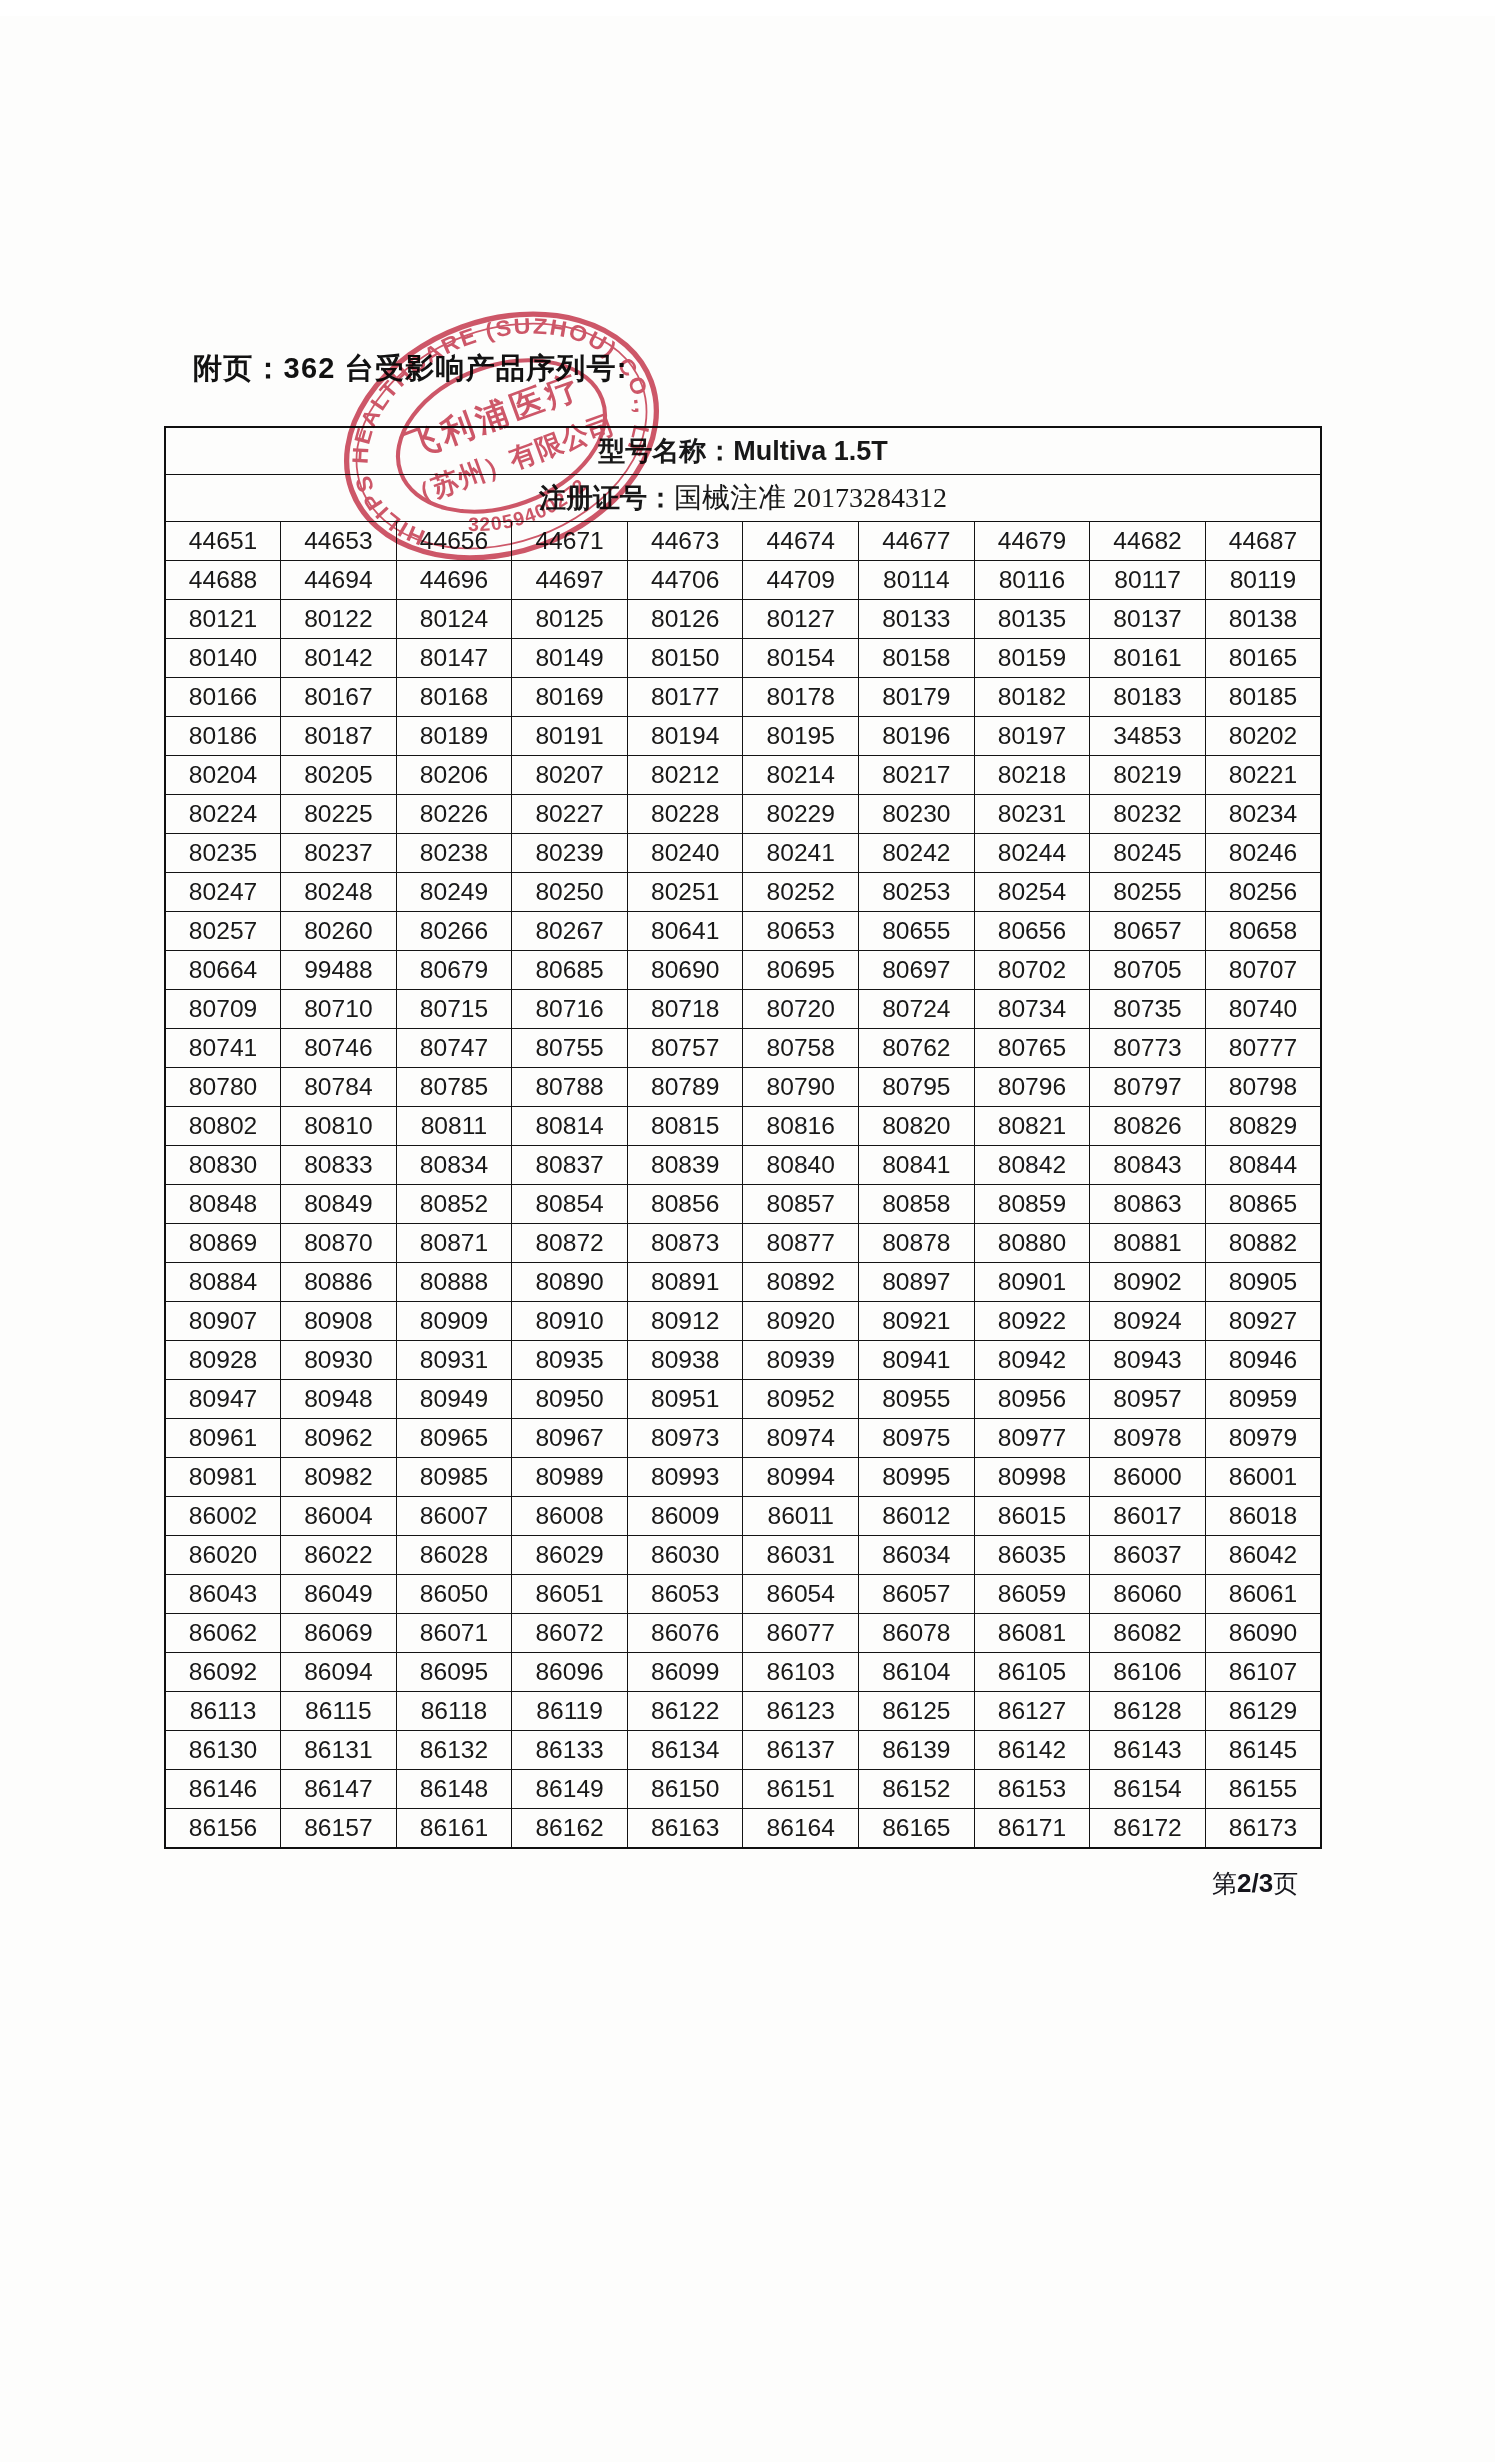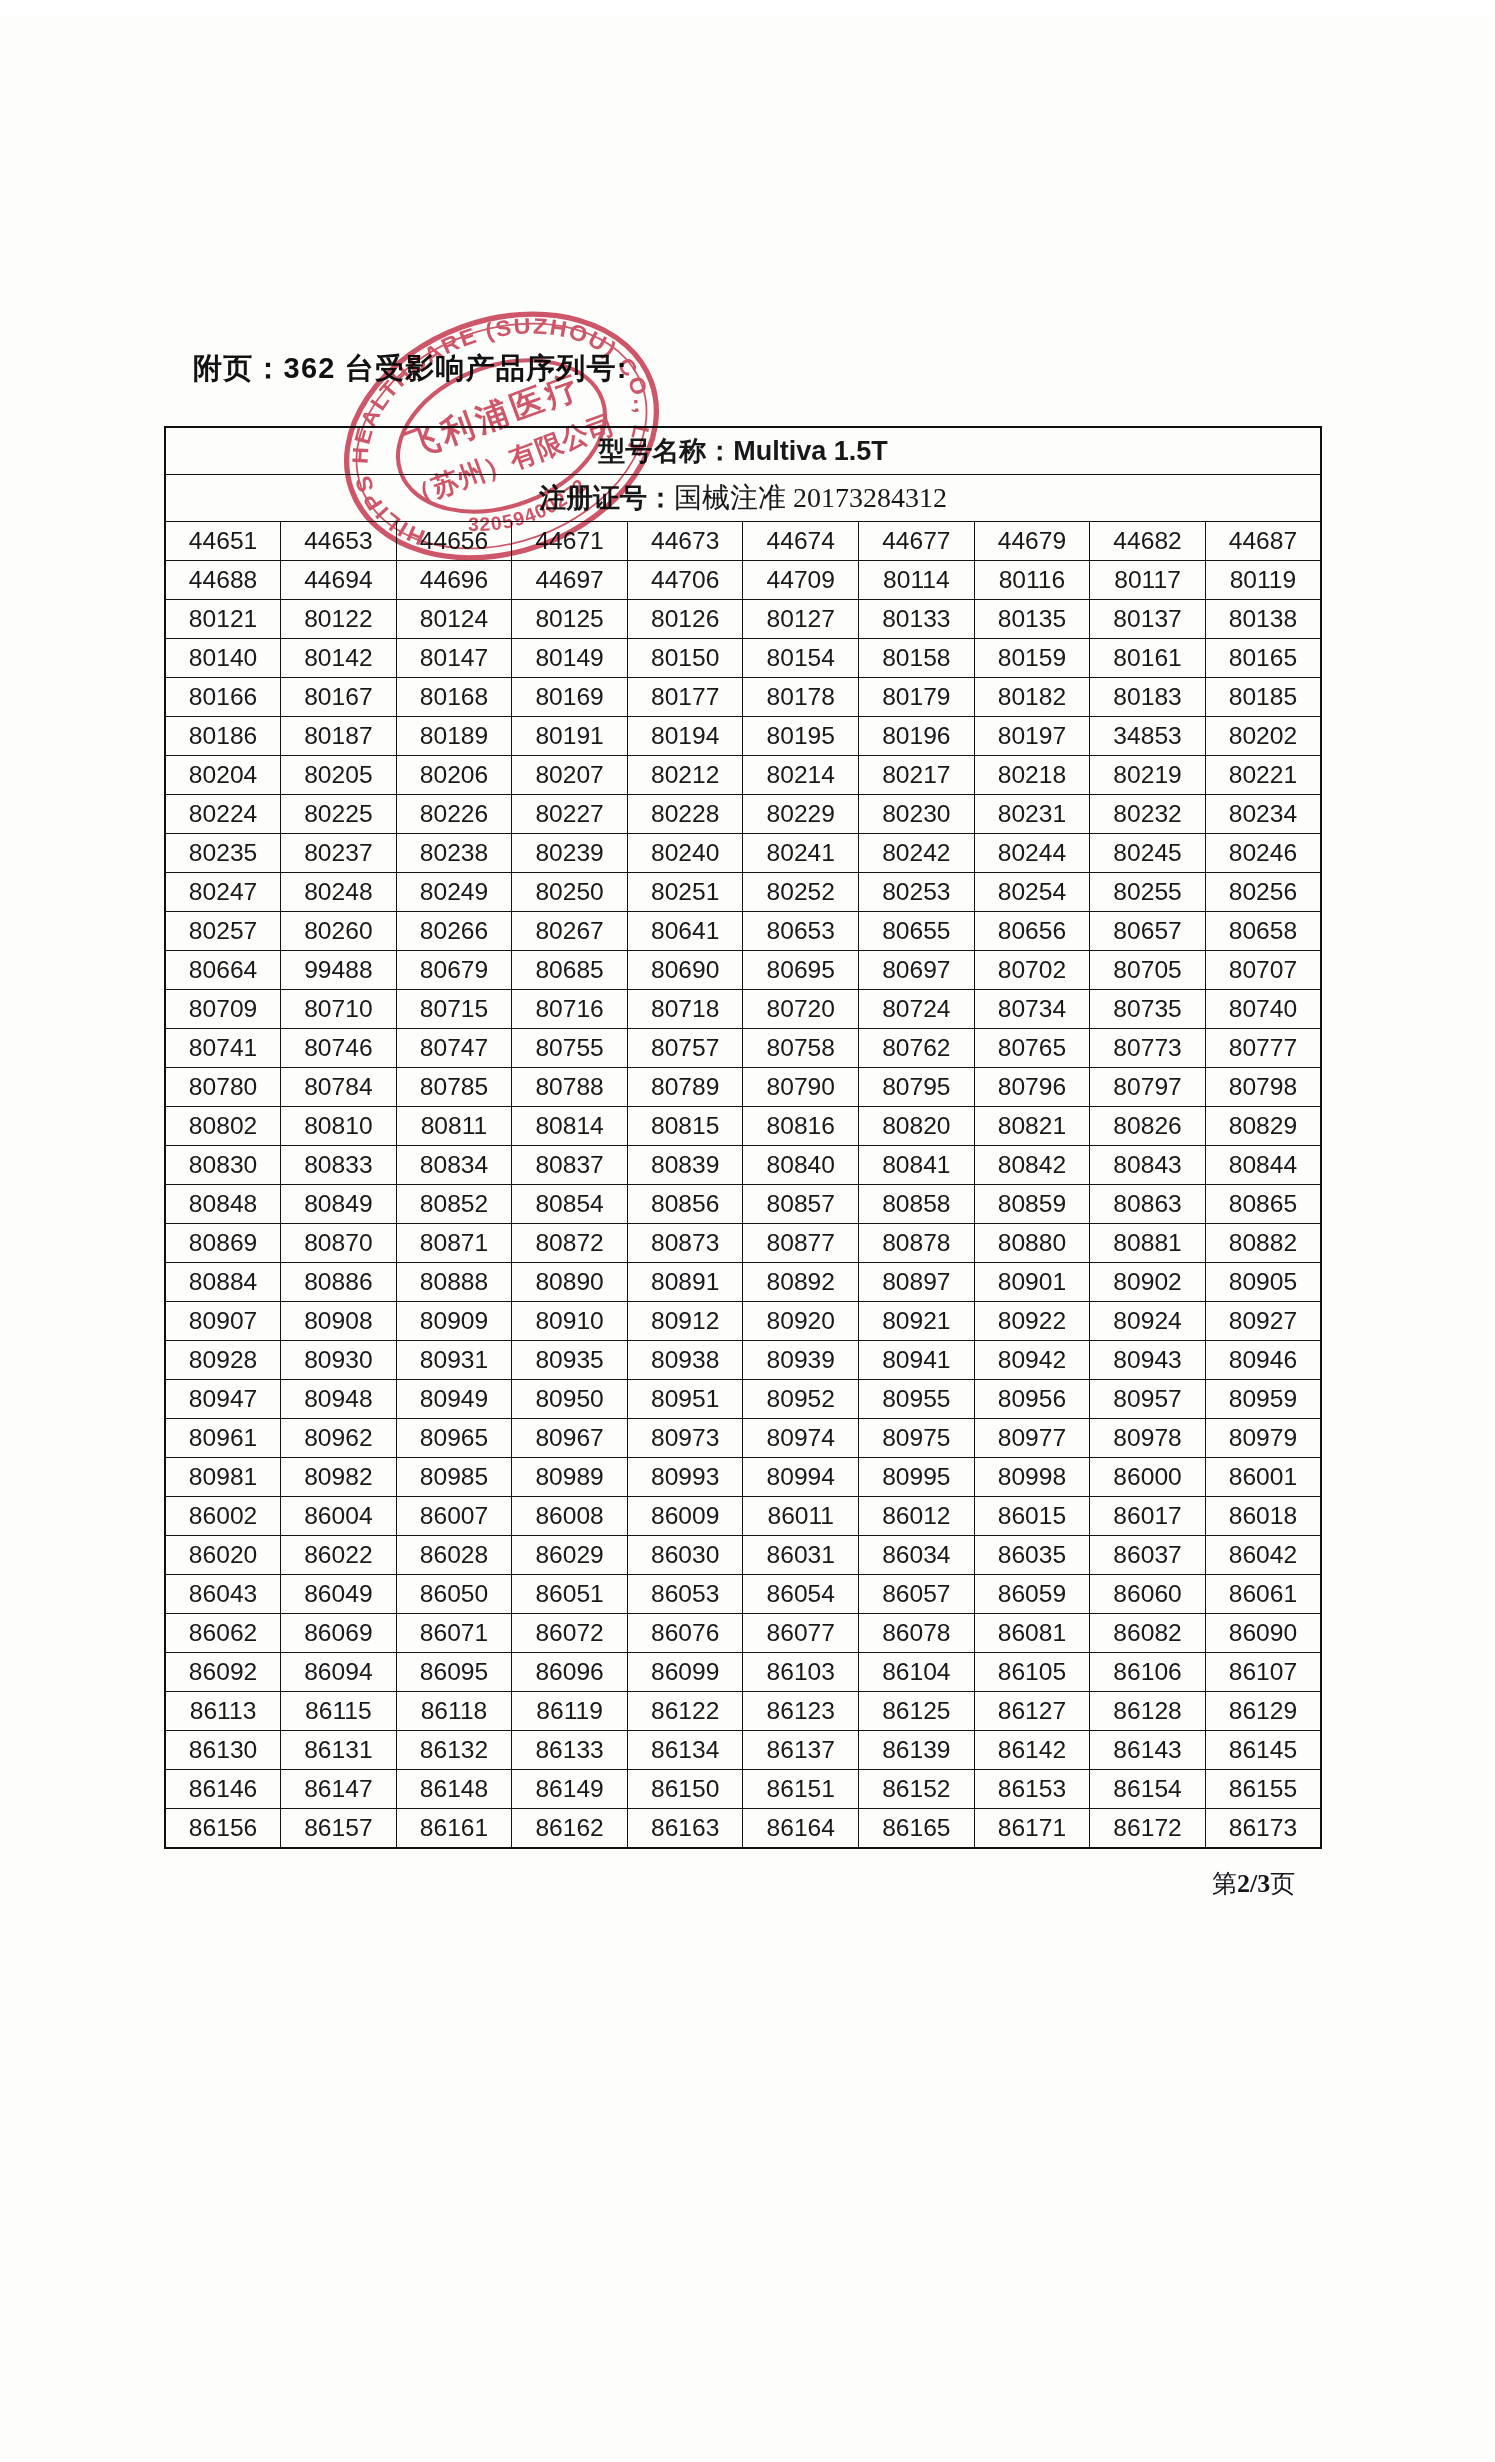--- a/index.html
+++ b/index.html
@@ -35,21 +35,21 @@
     border-left:none;border-right:none;
     border-bottom:1.8px solid #101010;
     height:46px;font-size:27px;
   }
   table.serials tbody td{height:38px;border-bottom:1.8px solid #141414;}
   .hdr-label{font-weight:700;font-family:"Liberation Sans",sans-serif;}
   .hdr-value-bold{font-weight:700;font-family:"Liberation Sans",sans-serif;}
   .hdr-value-serif{font-weight:400;font-family:"Liberation Serif",serif;font-size:28px;text-align:center;}
   .page-footer{
     position:absolute;left:1212px;top:1851px;
-    font-family:Liberation Serif, serif;
+    font-family:Liberation Sans, sans-serif;
     font-size:25px;color:#15151c;white-space:nowrap;
   }
   .page-footer .pf-num{font-weight:700;font-size:26px;}
   svg.stamp{
     position:absolute;left:314px;top:256px;
     mix-blend-mode:multiply;opacity:0.85;
     overflow:visible;
   }
   svg.stamp text{font-family:"Liberation Sans",sans-serif;}
 </style>

